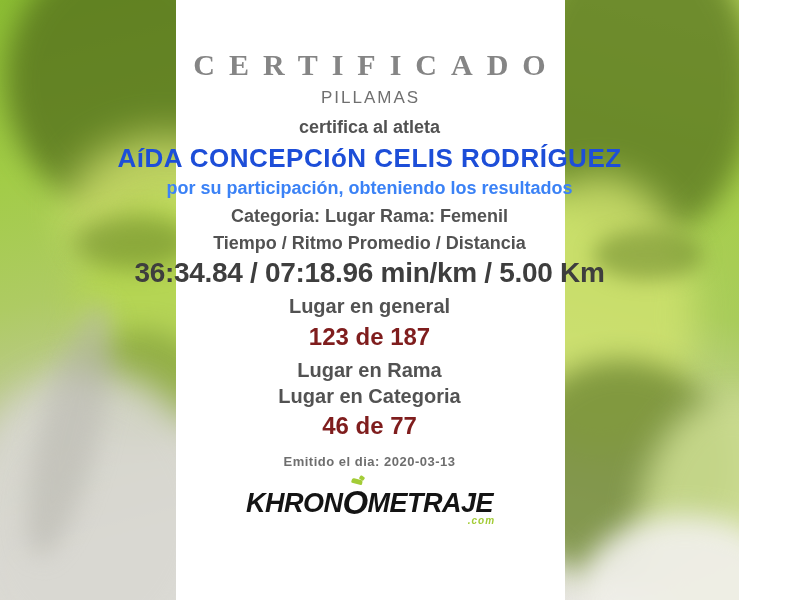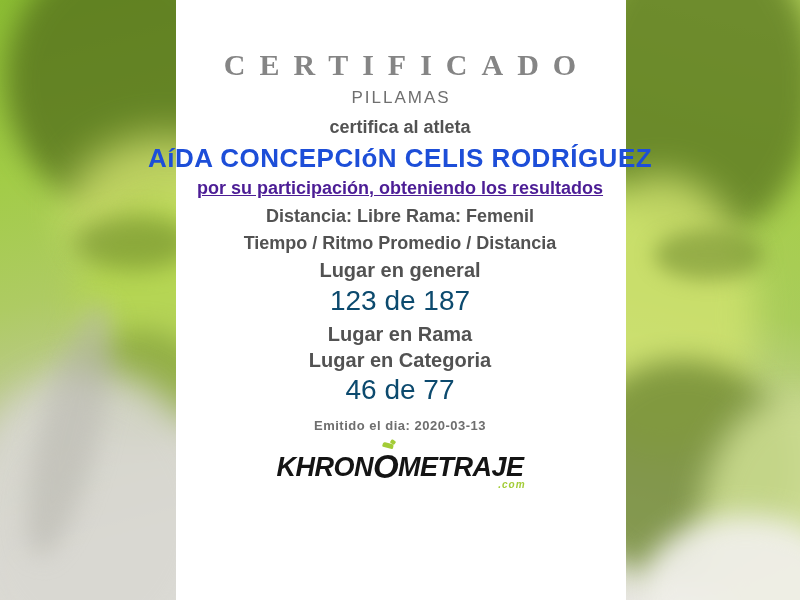--- a/index.html
+++ b/index.html
@@ -1,21 +1,21 @@
 <!DOCTYPE html>
 <html><head>
 <meta charset="utf-8">
 <style>
   * { margin: 0; padding: 0; box-sizing: border-box; }
   html, body { width: 800px; height: 600px; overflow: hidden; }
   body { font-family: "Liberation Sans", sans-serif; background: #ffffff; }
 
   .certificate {
     position: relative;
-    width: 800px; height: 600px;
+    width: 739px; height: 600px;
     background: #ffffff;
     overflow: hidden;
   }
 
   
   .photo {
     position: absolute; top: 0; height: 600px; overflow: hidden; z-index: 0;
   }
   .photo-left {
     left: 0; width: 176px;
@@ -69,22 +69,21 @@
     color: #525252;
   }
   .athlete-name {
     margin-top: 3px;
     font-size: 26px; line-height: 34px; font-weight: bold;
     color: #1d4ed8; letter-spacing: .5px;
   }
   .participation {
     margin-top: 2px;
     font-size: 18px; line-height: 22px; font-weight: bold;
-    color: #4c1d95;
-    text-decoration: underline;
+    color: #3b82f6;
   }
   .category {
     margin-top: 6px;
     font-size: 18px; line-height: 22px; font-weight: bold;
     color: #525252;
   }
   .results-header {
     margin-top: 5px;
     font-size: 18px; line-height: 22px; font-weight: bold;
     color: #525252;
@@ -93,22 +92,22 @@
     margin-top: 2px;
     font-size: 28px; line-height: 34px; font-weight: bold;
     letter-spacing: -0.3px;
     color: #3e3e3e;
   }
   .rank-label {
     font-size: 20px; line-height: 22px; font-weight: bold;
     color: #525252;
   }
   .rank-value {
-    font-size: 28px; line-height: 34px; font-weight: normal;
-    color: #0c4a6e;
+    font-size: 24px; line-height: 34px; font-weight: bold;
+    color: #7f1d1d;
   }
   .rl-1 { margin-top: 5px; }  .rv-1 { margin-top: 3px; }
   .rl-2 { margin-top: 5px; }  .rv-2 { margin-top: 3px; }
   .rl-3 { margin-top: 4px; }  .rv-3 { margin-top: 2px; }
 
   .issued {
     margin-top: 11px;
     font-size: 13px; line-height: 16px; font-weight: bold;
     letter-spacing: .5px;
     color: #6e6e6e;
@@ -169,23 +168,24 @@
     <div class="blob pr-shorts"></div>
   </div>
 
   <div class="content">
 
     <div class="title">CERTIFICADO</div>
     <div class="subtitle">PILLAMAS</div>
     <div class="certifies">certifica al atleta</div>
     <div class="athlete-name">AíDA CONCEPCIóN CELIS RODRÍGUEZ</div>
     <div class="participation">por su participación, obteniendo los resultados</div>
-    <div class="category">Distancia: Libre Rama: Femenil</div>
+    <div class="category">Categoria: Lugar Rama: Femenil</div>
 
     <div class="results-header">Tiempo / Ritmo Promedio / Distancia</div>
+    <div class="results-values">36:34.84 / 07:18.96 min/km / 5.00 Km</div>
 
     <div class="rank-label rl-1">Lugar en general</div>
     <div class="rank-value rv-1">123 de 187</div>
 
     <div class="rank-label rl-2">Lugar en Rama</div>
 
     <div class="rank-label rl-3">Lugar en Categoria</div>
     <div class="rank-value rv-3">46 de 77</div>
 
     <div class="issued">Emitido el dia: 2020-03-13</div>

